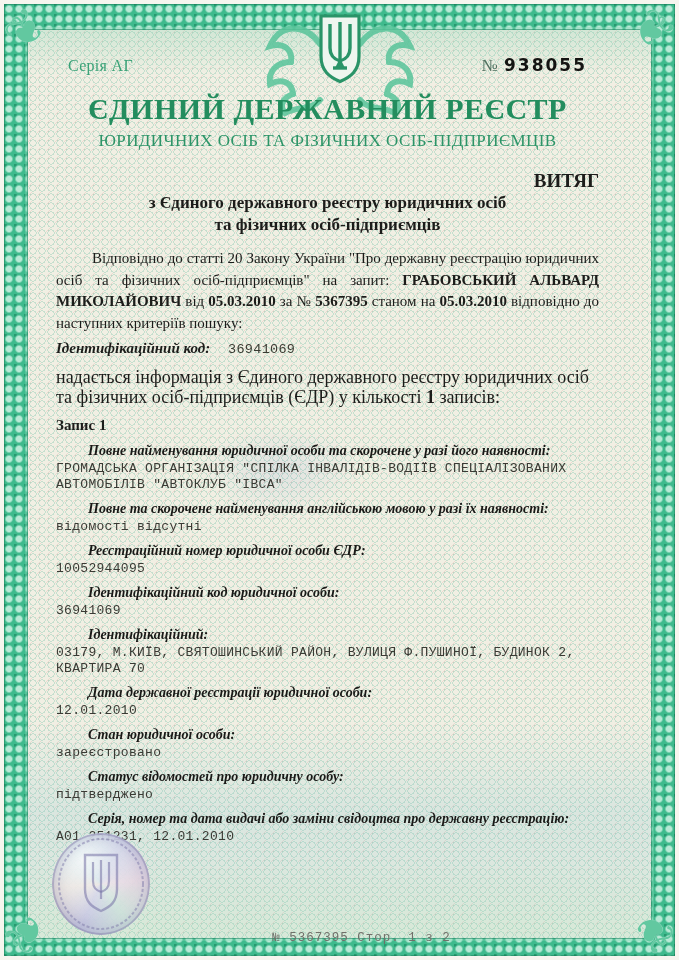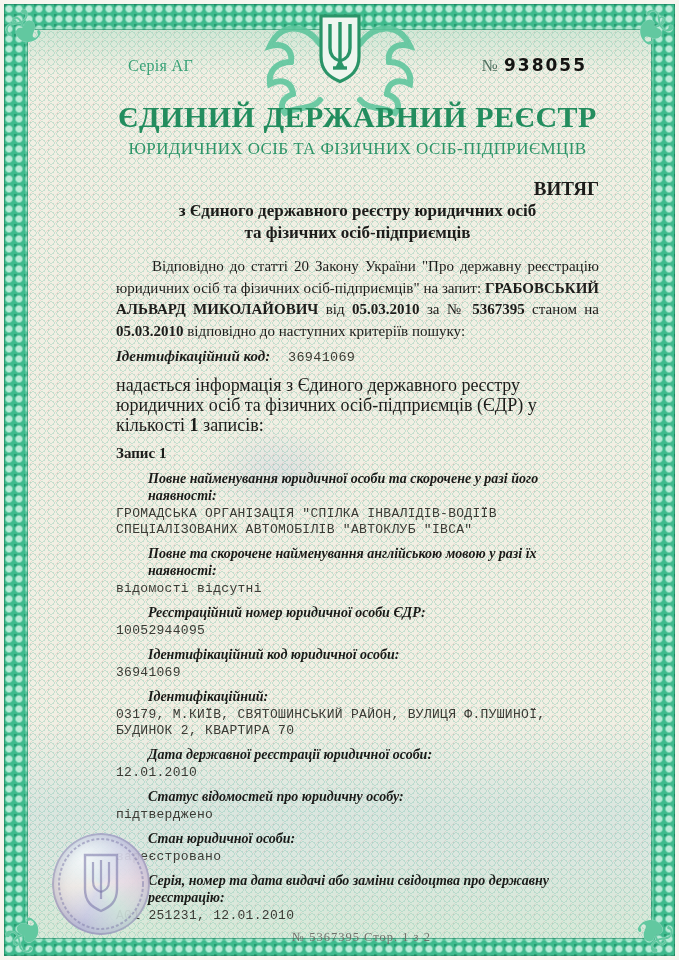--- a/index.html
+++ b/index.html
@@ -50,36 +50,36 @@
     background:
       radial-gradient(ellipse at 32% 26%, rgba(255,255,255,.85), rgba(255,255,255,0) 58%),
       conic-gradient(from 25deg, #c9cde6, #e6d7e2, #cfe3dc, #c6c6e2, #e3d9d4, #bfd8e2, #c9cde6);
     box-shadow:inset 0 0 0 2px rgba(128,122,168,.45), inset 0 0 16px rgba(108,102,158,.40);
     opacity:.92;
   }
   .seal svg{position:absolute; inset:0;}
   
   .content{
     position:absolute; top:30px; left:28px; right:28px; bottom:22px; z-index:4;
-    padding:0 52px 0 88px; box-sizing:border-box;
+    padding:0 52px 0 28px; box-sizing:border-box;
     color:#1c1c1a;
   }
   .header-row{
     margin-top:25px; padding:0 12px;
     display:flex; justify-content:space-between; align-items:baseline;
   }
   .series{font-size:16px; color:#3aa277; letter-spacing:.3px;}
   .cert-number{display:flex; align-items:baseline; gap:6px;}
   .num-sign{font-size:17px; color:#50705f;}
   .num-digits{
     font-family:"DejaVu Sans","Liberation Sans",sans-serif;
     font-size:17px; font-weight:bold; color:#141412; letter-spacing:2px;
   }
   .reg-title{
-    margin-top:24px; text-align:center;
+    margin-top:16px; text-align:center;
     font-size:30px; font-weight:bold; color:#238d5e; letter-spacing:.5px;
   }
   .reg-subtitle{
     margin-top:5px; text-align:center;
     font-size:17px; color:#2c9467; letter-spacing:.4px;
   }
   .doc-title{margin-top:19px; text-align:right; font-size:19px; font-weight:bold;}
   .doc-subtitle{text-align:center; font-size:17px; font-weight:bold; line-height:22px;}
   .intro{
     margin-top:12px; font-size:15px; line-height:21.5px;
@@ -98,21 +98,21 @@
   .field .label{
     font-size:14px; line-height:17px; font-weight:bold; font-style:italic; color:#191917;margin-left:32px;
   }
   .field .value{
     font-family:"Liberation Mono","DejaVu Sans Mono",monospace;
     font-size:13px; line-height:16px; color:#3a3a34; letter-spacing:.3px; margin-top:2px;
   }
   .footer{
     position:absolute; left:0; right:0; bottom:15px; z-index:6;
     text-align:center; padding-left:44px;
-    font-family:Liberation Serif, serif;
+    font-family:Liberation Mono, monospace;
     font-size:12.5px; color:#70706a; letter-spacing:1px;
   }
   
   .watermark{
     position:absolute; left:200px; top:425px; width:160px; height:90px; z-index:3;
     background:radial-gradient(ellipse at center, rgba(95,130,205,.12), rgba(95,130,205,0) 70%);
   }
 </style>
 </head>
 <body>
@@ -197,26 +197,26 @@
       </div>
       <div class="field">
         <div class="label">Ідентифікаційний:</div>
         <div class="value">03179, М.КИЇВ, СВЯТОШИНСЬКИЙ РАЙОН, ВУЛИЦЯ Ф.ПУШИНОЇ, БУДИНОК 2, КВАРТИРА 70</div>
       </div>
       <div class="field">
         <div class="label">Дата державної реєстрації юридичної особи:</div>
         <div class="value">12.01.2010</div>
       </div>
       <div class="field">
+        <div class="label">Стан юридичної особи:</div>
+        <div class="value">зареєстровано</div>
+      </div>
+      <div class="field">
         <div class="label">Статус відомостей про юридичну особу:</div>
         <div class="value">підтверджено</div>
-      </div>
-      <div class="field">
-        <div class="label">Стан юридичної особи:</div>
-        <div class="value">зареєстровано</div>
       </div>
       <div class="field">
         <div class="label">Серія, номер та дата видачі або заміни свідоцтва про державну реєстрацію:</div>
         <div class="value">А01 251231, 12.01.2010</div>
       </div>
     </div>
 
   </div>
 
   <div class="seal">

